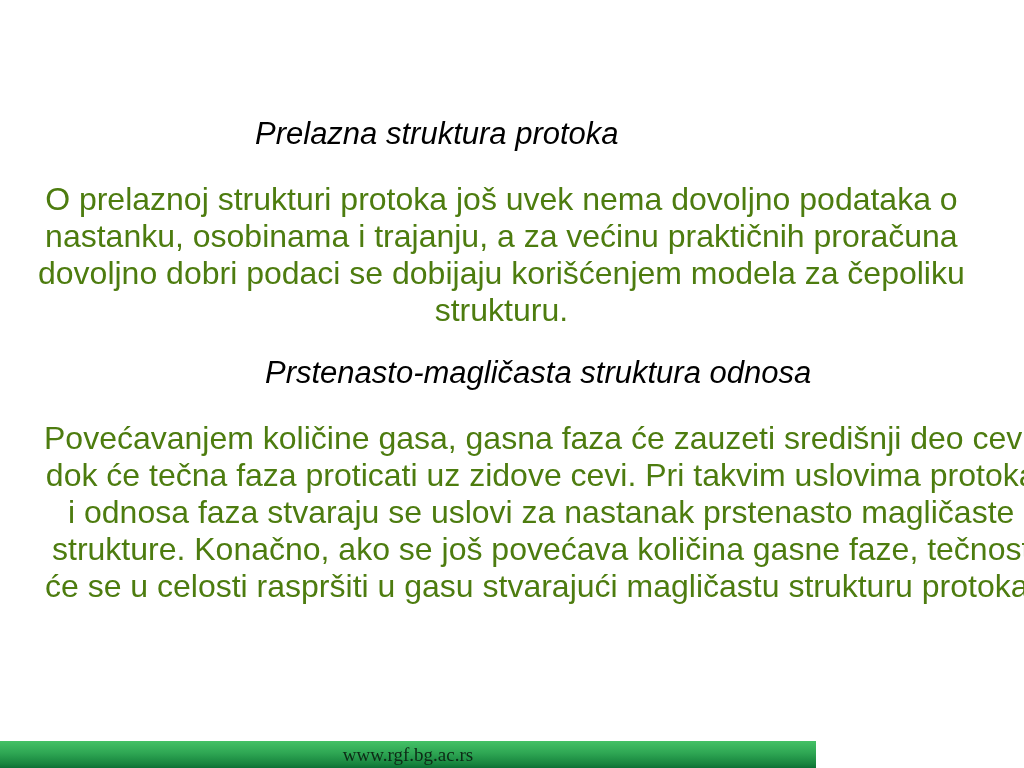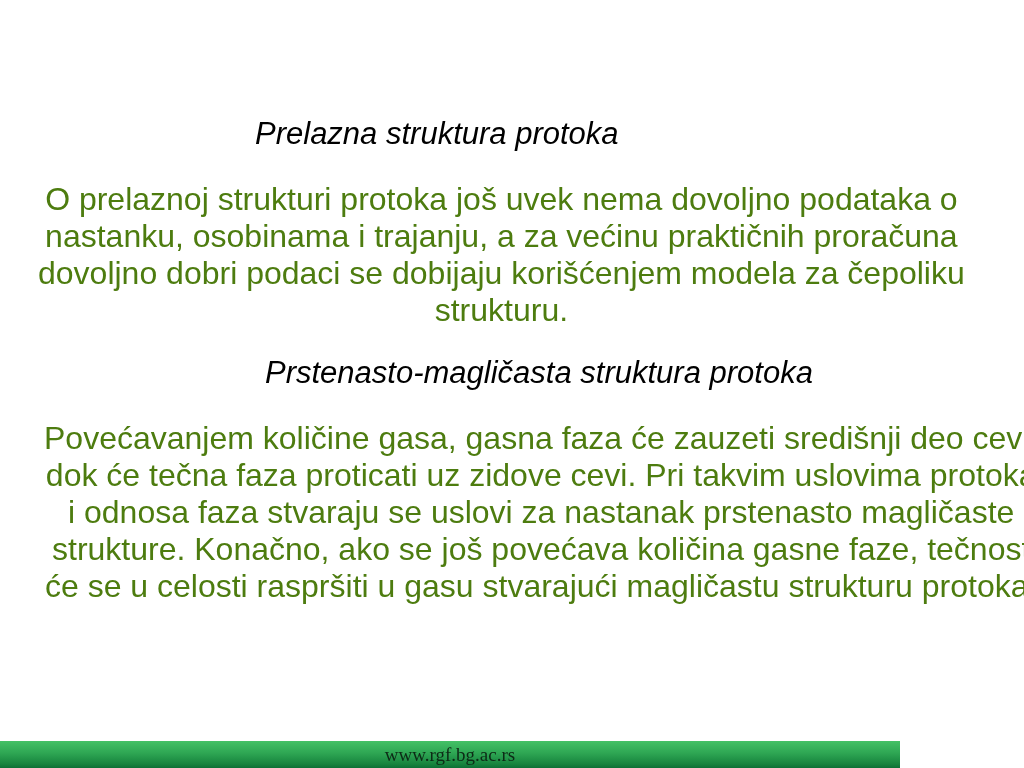--- a/index.html
+++ b/index.html
@@ -68,21 +68,21 @@
     white-space: pre;
     text-align: center;
   }
   .para-1 { left: 38px; top: 181px; }
   .para-2 { left: 44px; top: 420px; }
 
   
   .footer {
     position: absolute;
     left: 0; bottom: 0;
-    width: 900px;
+    width: 816px;
     height: 27px;
     background: linear-gradient(180deg,
       #44c166 0%,
       #2ea653 45%,
       #17843e 85%,
       #0d7035 100%);
     text-align: center;
   }
   .footer-url {
     font-family: "Liberation Serif", serif;
@@ -98,21 +98,21 @@
 
 
   <main>
     <h2 class="section-heading heading-1">Prelazna struktura protoka</h2>
 
     <p class="para para-1">O prelaznoj strukturi protoka još uvek nema dovoljno podataka o
 nastanku, osobinama i trajanju, a za većinu praktičnih proračuna
 dovoljno dobri podaci se dobijaju korišćenjem modela za čepoliku
 strukturu.</p>
 
-    <h2 class="section-heading heading-2">Prstenasto-magličasta struktura protoka</h2>
+    <h2 class="section-heading heading-2">Prstenasto-magličasta struktura odnosa</h2>
 
     <p class="para para-2">Povećavanjem količine gasa, gasna faza će zauzeti središnji deo cevi,
 dok će tečna faza proticati uz zidove cevi. Pri takvim uslovima protoka
 i odnosa faza stvaraju se uslovi za nastanak prstenasto magličaste
 strukture. Konačno, ako se još povećava količina gasne faze, tečnost
 će se u celosti raspršiti u gasu stvarajući magličastu strukturu protoka.</p>
   </main>
 
   <footer class="footer">
     <span class="footer-url">www.rgf.bg.ac.rs</span>

